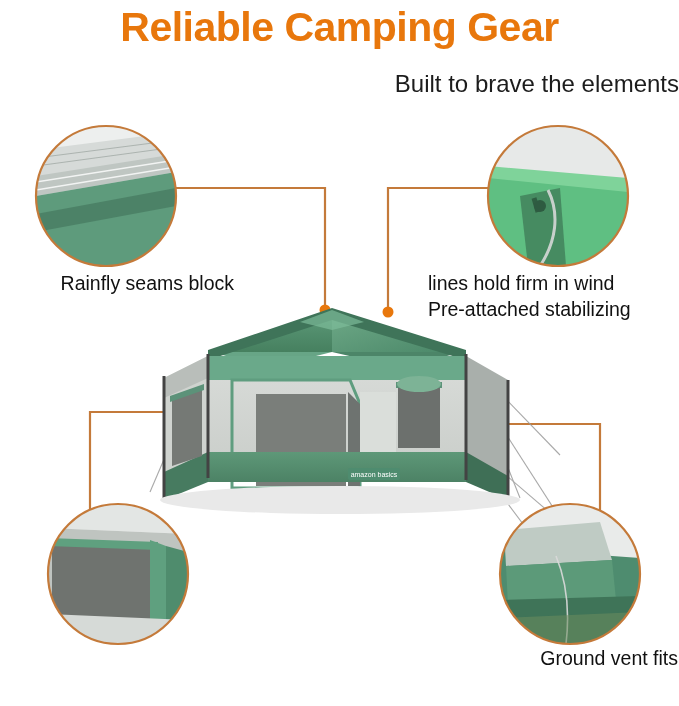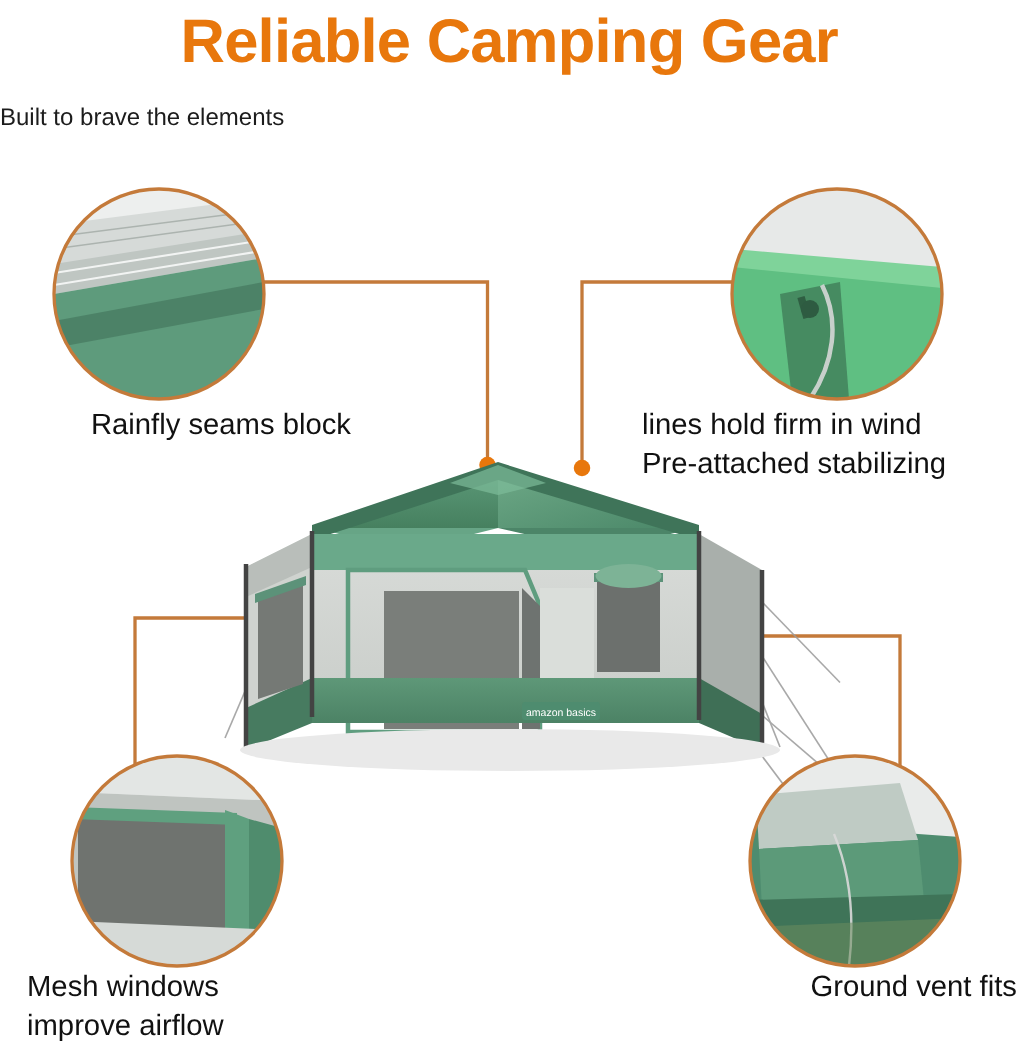--- a/index.html
+++ b/index.html
@@ -34,22 +34,22 @@
     font-weight: bold;
     letter-spacing: -0.5px;
     color: #E8770C;
     white-space: nowrap;
   }
   .subtitle {
     position: absolute;
     left: 0;
     top: 70px;
     width: 679px;
-    text-align: left;
-    font-size: 16px;
+    text-align: right;
+    font-size: 24px;
     color: #1c1c1c;
     white-space: nowrap;
   }
 
   
   .caption {
     position: absolute;
     font-size: 19.5px;
     line-height: 26px;
     color: #111111;
@@ -256,22 +256,18 @@
 
   <div class="caption cap-tl">
     <div>Rainfly seams block</div>
   </div>
 
   <div class="caption cap-tr">
     <div>lines hold firm in wind</div>
     <div>Pre-attached stabilizing</div>
   </div>
 
-  <div class="caption cap-bl">
-    <div>Mesh windows</div>
-    <div>improve airflow</div>
-  </div>
 
   <div class="caption cap-br">
     <div>Ground vent fits</div>
   </div>
 
 </div>
 
 </body></html>

